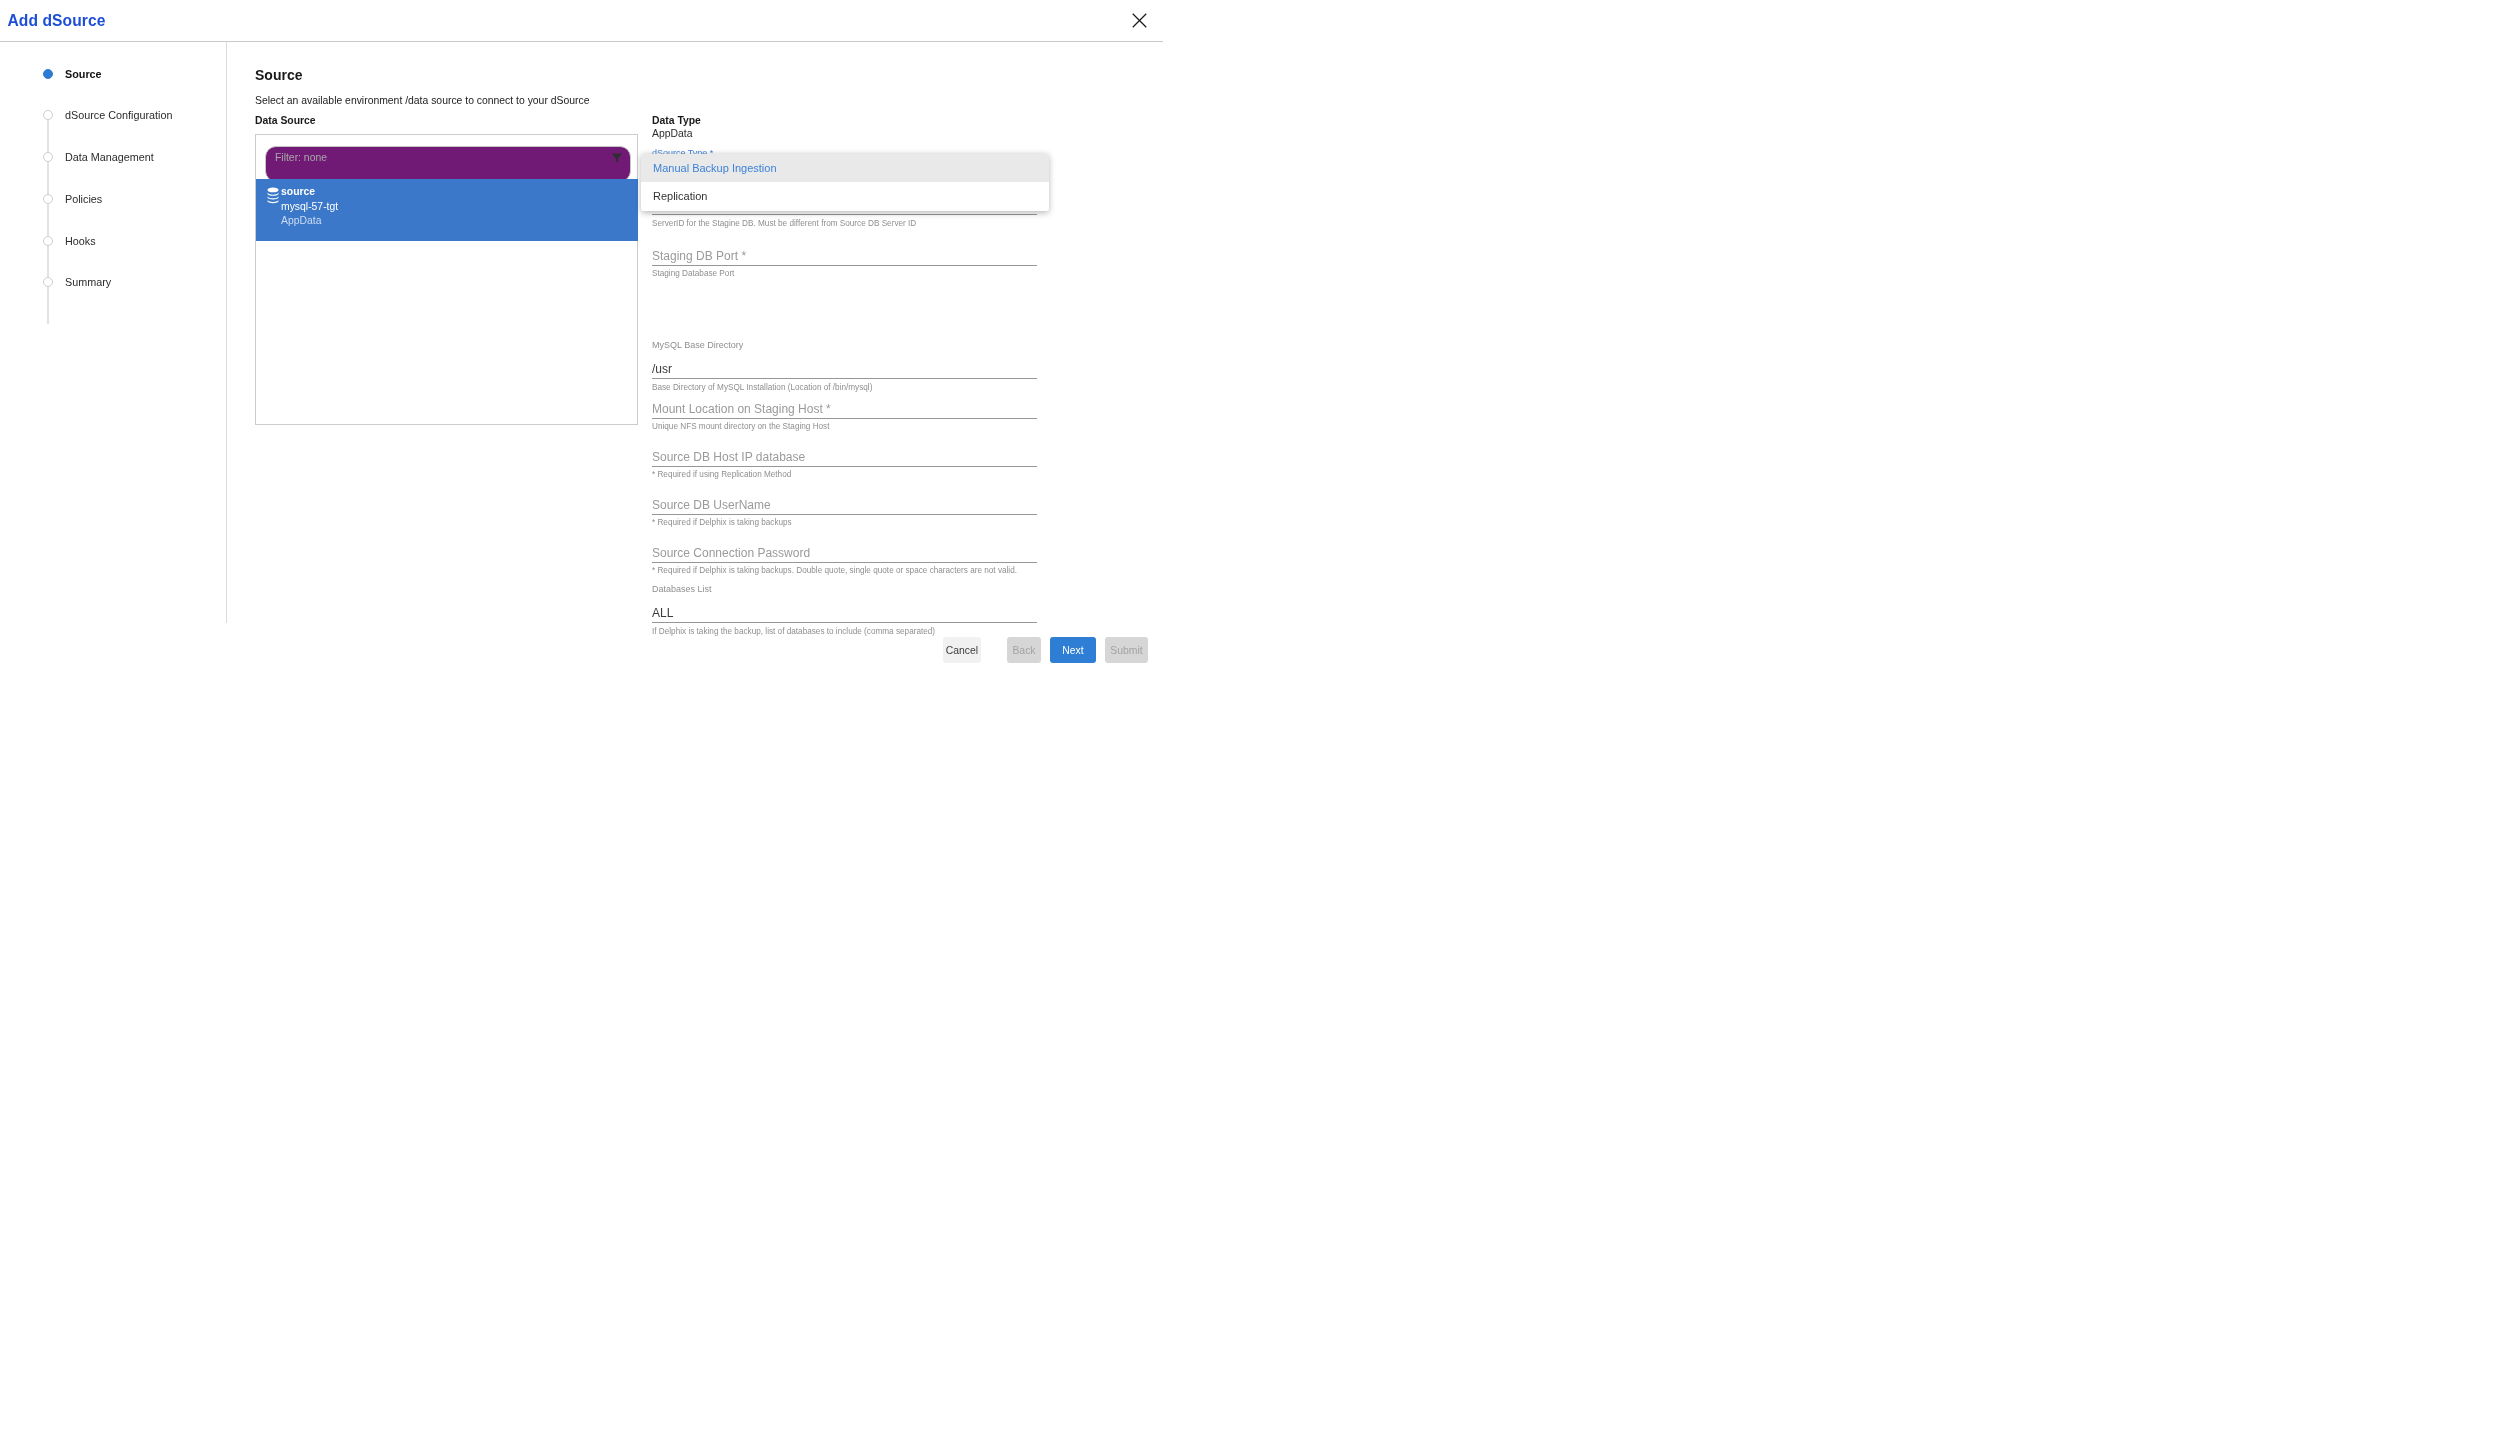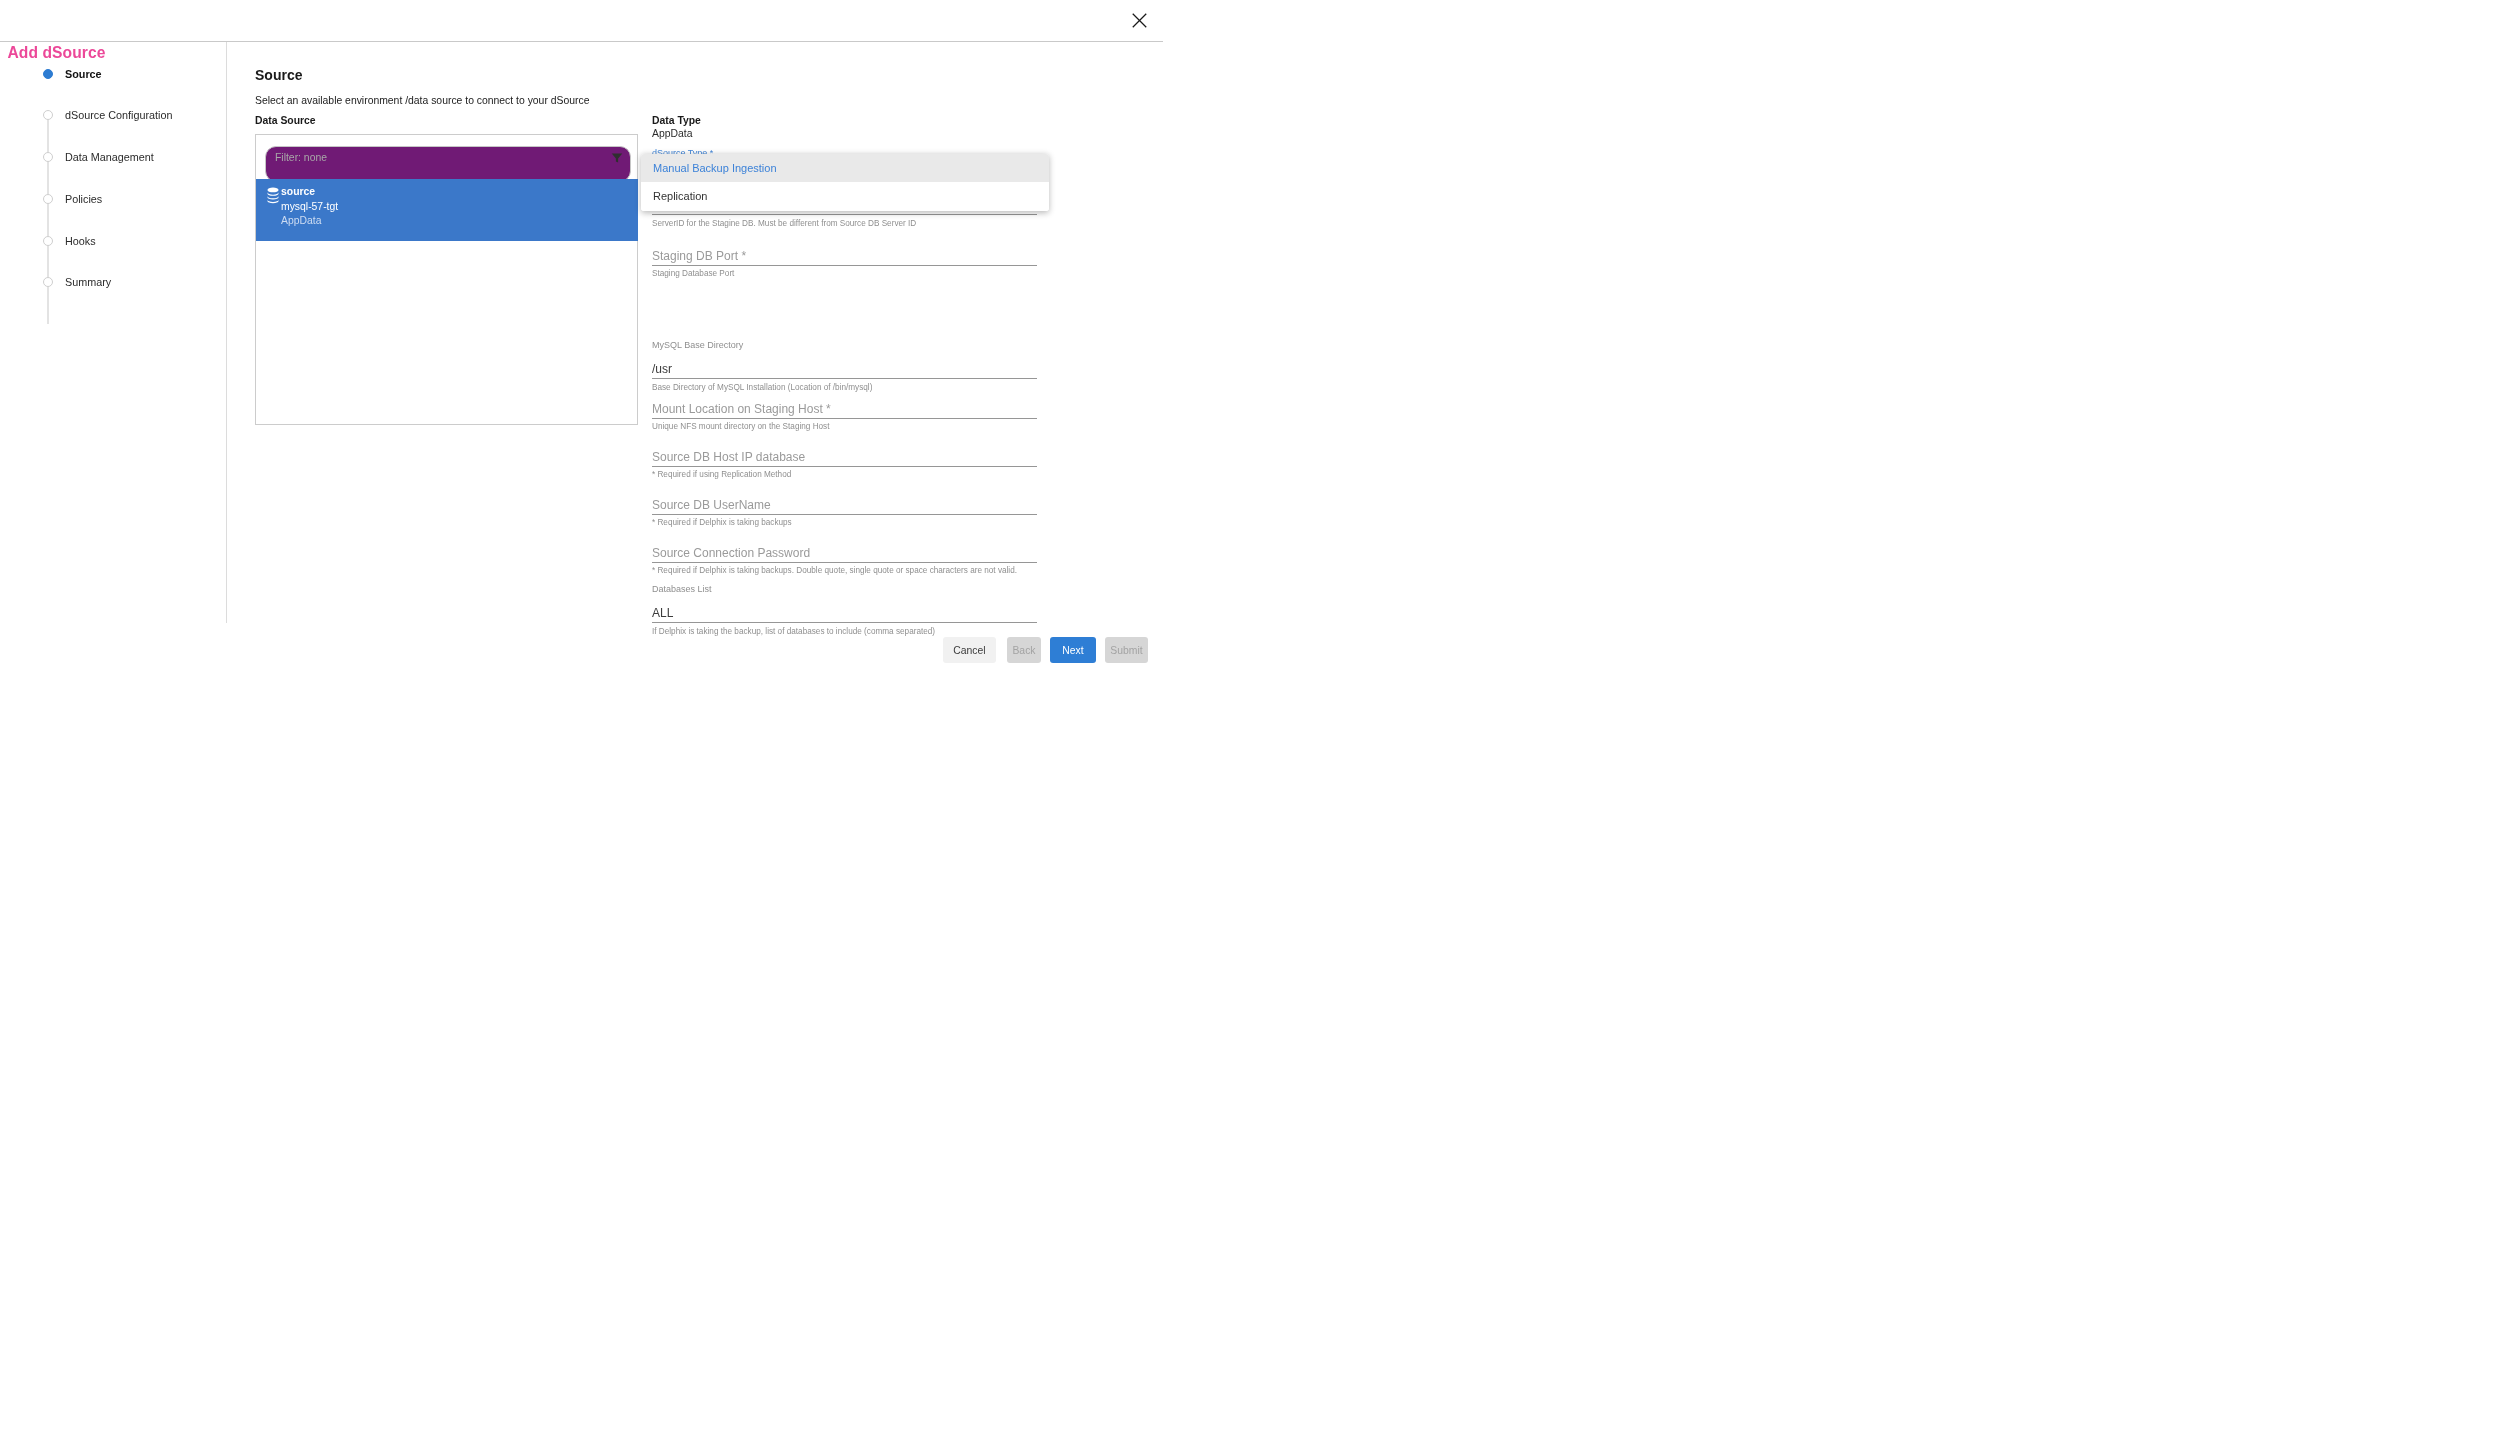--- a/index.html
+++ b/index.html
@@ -2,21 +2,21 @@
 <html style="font-size:12px"><head>
 <meta charset="utf-8">
 <style>
   * { margin:0; padding:0; box-sizing:border-box; }
   html,body { background:#ffffff; }
   body { font-family:"Liberation Sans","DejaVu Sans",sans-serif; color:#1a1a1a; }
   .dialog { position:relative; width:1163px; height:670px; background:#fff; overflow:hidden; }
 
   
   .hdr { position:absolute; left:0; top:0; width:1163px; height:42px; background:#fff; border-bottom:0.7px solid #c9c9c9; }
-  .hdr-title { position:absolute; left:7.4px; top:12px; font-size:15.6px; font-weight:bold; color:#ec4899; letter-spacing:0.1px;margin-top:32px; }
+  .hdr-title { position:absolute; left:7.4px; top:12px; font-size:15.6px; font-weight:bold; color:#1d4ed8; letter-spacing:0.1px; }
   .close-btn { position:absolute; right:10.4px; top:7.4px; width:27px; height:27px; cursor:pointer; }
 
   
   .side-divider { position:absolute; left:226px; top:42px; width:0.7px; height:581px; background:#dcdcdc; }
   .stepper { position:absolute; left:0; top:42px; width:226px; height:581px; }
   .step-line { position:absolute; left:47px; top:74px; width:1.5px; height:208px; background:#e3e3e3; }
   .step { position:absolute; left:0; width:226px; height:19px; cursor:pointer; }
   .dot { position:absolute; left:43px; top:0; width:10.4px; height:10.4px; border-radius:50%; background:#fff; border:1.1px solid #cfcfcf; }
   .dot.active { background:#2d7cd2; border-color:#2d7cd2; }
   .step-label { position:absolute; left:65px; top:-0.7px; font-size:10.8px; color:#2b2b2b; white-space:nowrap; }
@@ -50,21 +50,21 @@
   .field { position:absolute; left:652px; width:385px; }
   .ph { font-size:12px; color:#9a9a9a; line-height:14px; white-space:nowrap; }
   .flabel { font-size:9px; color:#8f8f8f; line-height:10.4px; }
   .fvalue { font-size:12px; color:#3c3c3c; line-height:14px; margin-top:12px; }
   .uline { border-bottom:0.7px solid #969696; margin-top:1.5px; }
   .helper { font-size:8.2px; color:#8f8f8f; line-height:9.6px; margin-top:3.7px; }
 
   
   .btn { position:absolute; top:637px; height:26px; border:none; border-radius:3px; font-size:10.4px;
          font-family:"Liberation Sans","DejaVu Sans",sans-serif; cursor:pointer; }
-  .btn-cancel { left:943px; width:53px; background:#f1f1f1; color:#3c3c3c; }
+  .btn-cancel { left:943px; width:38px; background:#f1f1f1; color:#3c3c3c; }
   .btn-back { left:1007px; width:34px; background:#d6d6d6; color:#a3a3a3; }
   .btn-next { left:1050px; width:46px; background:#2e7ed5; color:#fff; }
   .btn-submit { left:1105px; width:43px; background:#d6d6d6; color:#a3a3a3; }
 </style>
 </head>
 <body>
 
 <div class="dialog">
 
   <div class="hdr">

